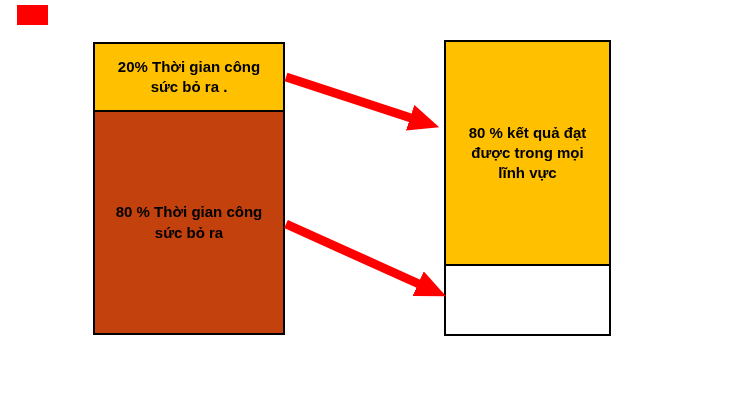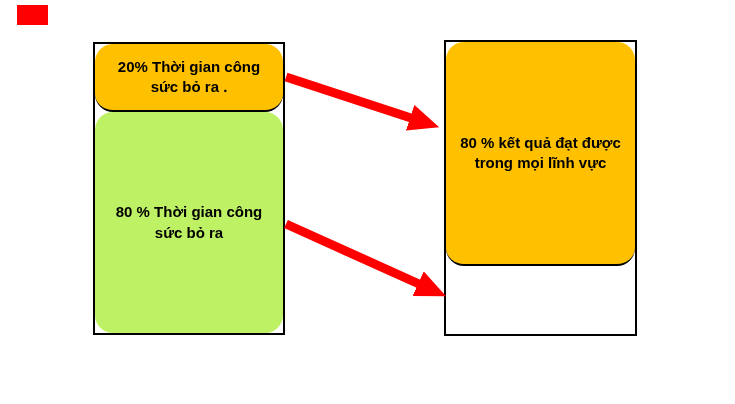--- a/index.html
+++ b/index.html
@@ -18,35 +18,34 @@
     background: #ff0000;
   }
   .column {
     position: absolute;
     display: flex;
     flex-direction: column;
     border: 2px solid #000000;
     box-sizing: border-box;
   }
   #col-left  { left: 93px;  top: 42px; width: 192px; height: 293px; }
-  #col-right { left: 444px; top: 40px; width: 193px; height: 296px; }
+  #col-right { left: 444px; top: 40px; width: 167px; height: 296px; }
   .seg {
     display: flex;
     align-items: center;
     justify-content: center;
     text-align: center;
     box-sizing: border-box;
-    border-radius: 18px;
   }
   .seg-top { border-bottom: 2px solid #000000; }
   #col-left  .seg-top { height: 68px; }
   #col-right .seg-top { height: 224px; }
   .seg-fill { flex: 1; }
   .seg-orange { background: #FFC000; }
-  .seg-blue   { background: #bef264; }
+  .seg-blue   { background: #c2410c; }
   .seg-label {
     font-weight: bold;
     font-size: 15px;
     line-height: 1.35;
     color: #000000;
     padding: 0 13px;
   }
   #arrows {
     position: absolute;
     left: 0; top: 0;

